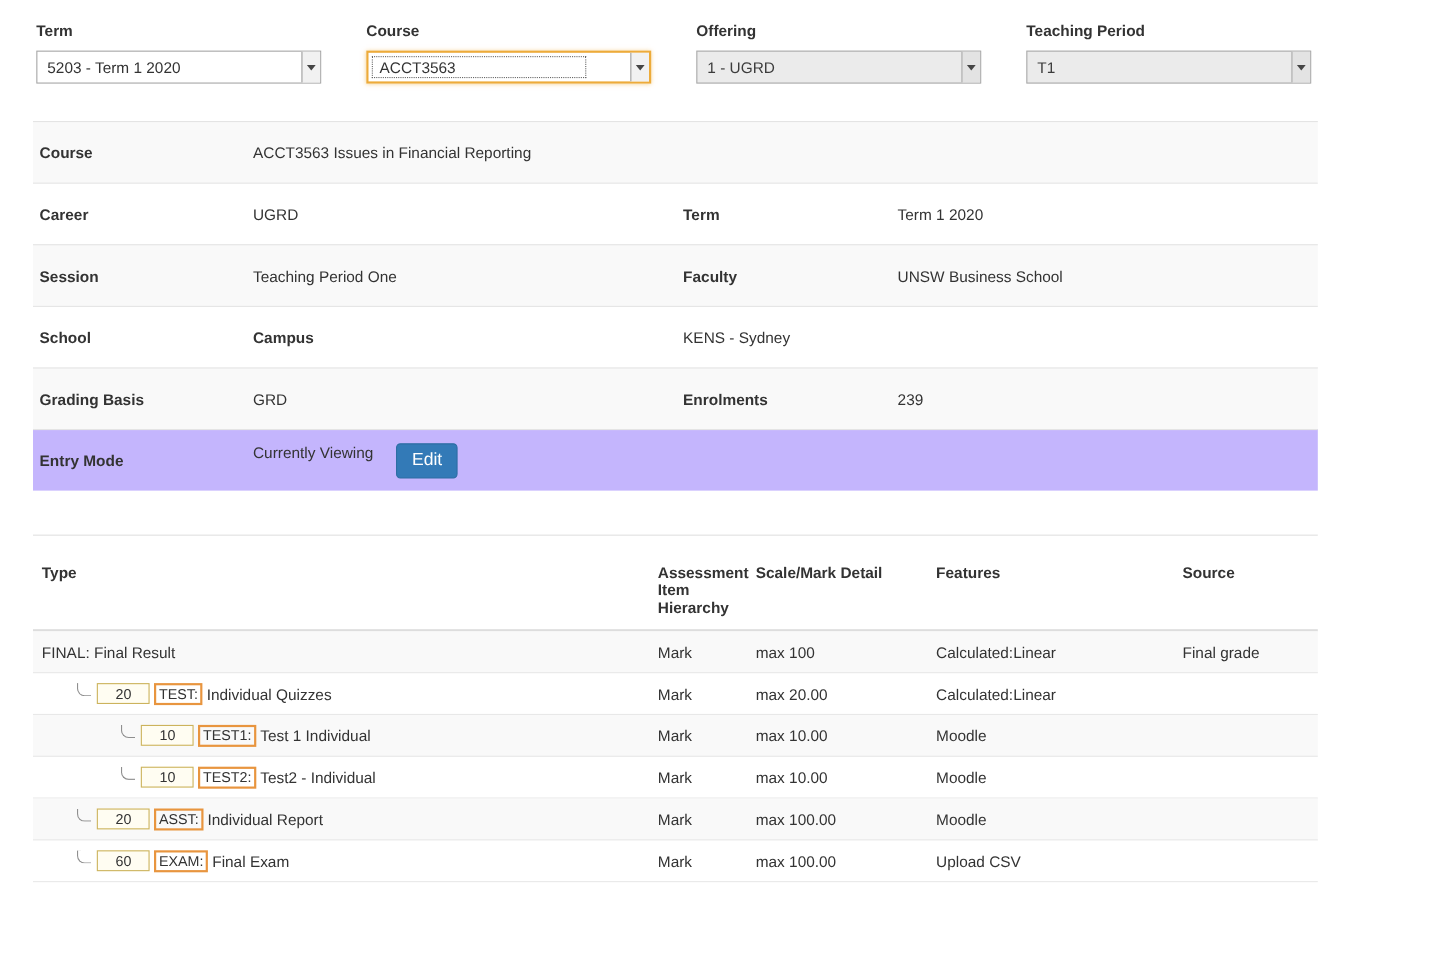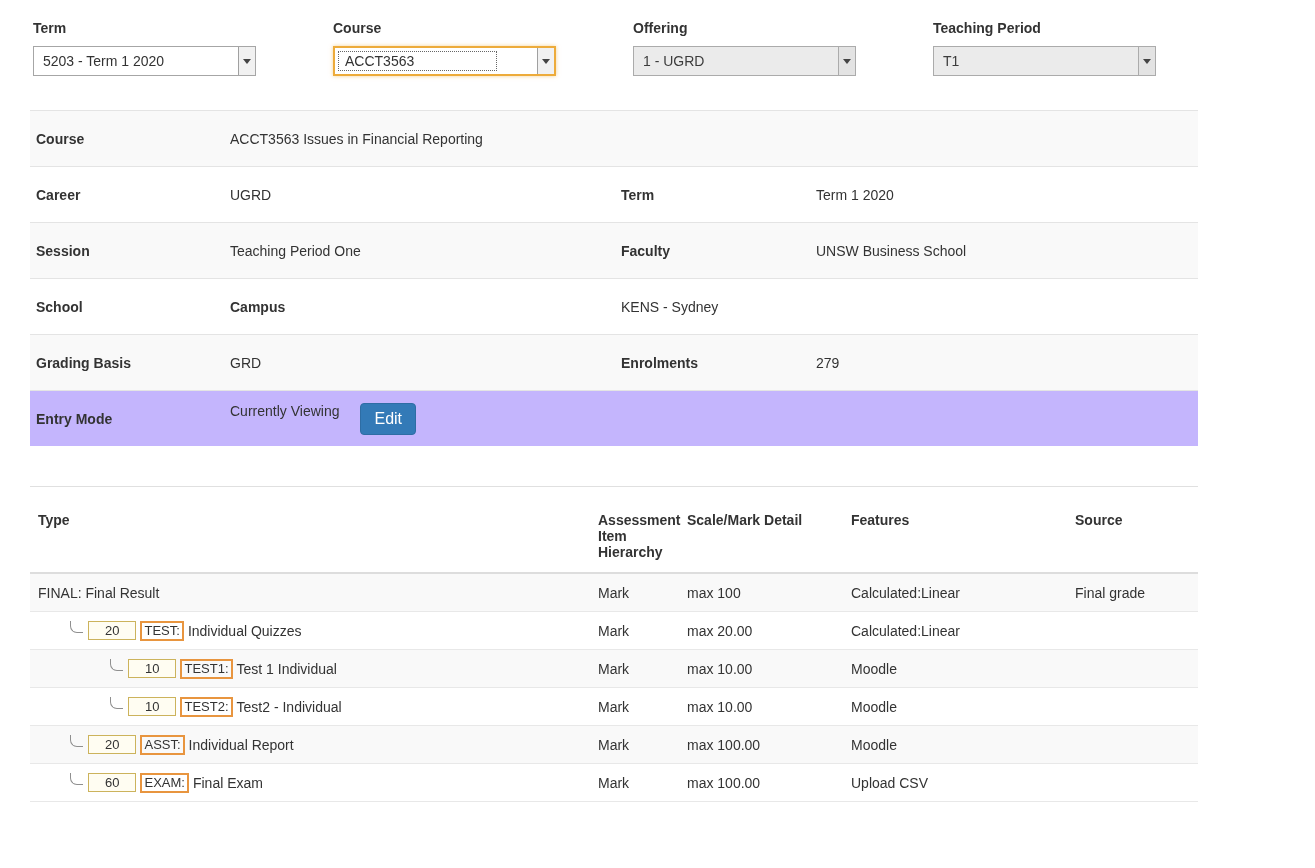--- a/index.html
+++ b/index.html
@@ -18,21 +18,21 @@
     padding-left: 3px;
     margin-bottom: 34px;
   }
   .filter-group label {
     display: block;
     font-weight: bold;
     margin-bottom: 10px;
     color: #333;
   }
   .select {
-    width: 223px;
+    width: 259px;
     height: 30px;
     border: 1px solid #a6a6a6;
     background: #ffffff;
     display: flex;
     align-items: stretch;
     cursor: pointer;
   }
   .select .select-value {
     flex: 1;
     display: flex;
@@ -220,21 +220,21 @@
   <div class="detail-row">
     <div class="dlabel">School</div>
     <div class="dlabel">Campus</div>
     <div class="dvalue">KENS - Sydney</div>
   </div>
 
   <div class="detail-row">
     <div class="dlabel">Grading Basis</div>
     <div class="dvalue">GRD</div>
     <div class="dlabel">Enrolments</div>
-    <div class="dvalue">279</div>
+    <div class="dvalue">239</div>
   </div>
 </div>
     <div class="detail-row entry-row">
       <div class="dlabel">Entry Mode</div>
       <div class="dvalue entry-value">
         <span>Currently Viewing</span>
         <button class="edit-btn">Edit</button>
       </div>
       <div class="dlabel"></div>
       <div class="dvalue"></div>

